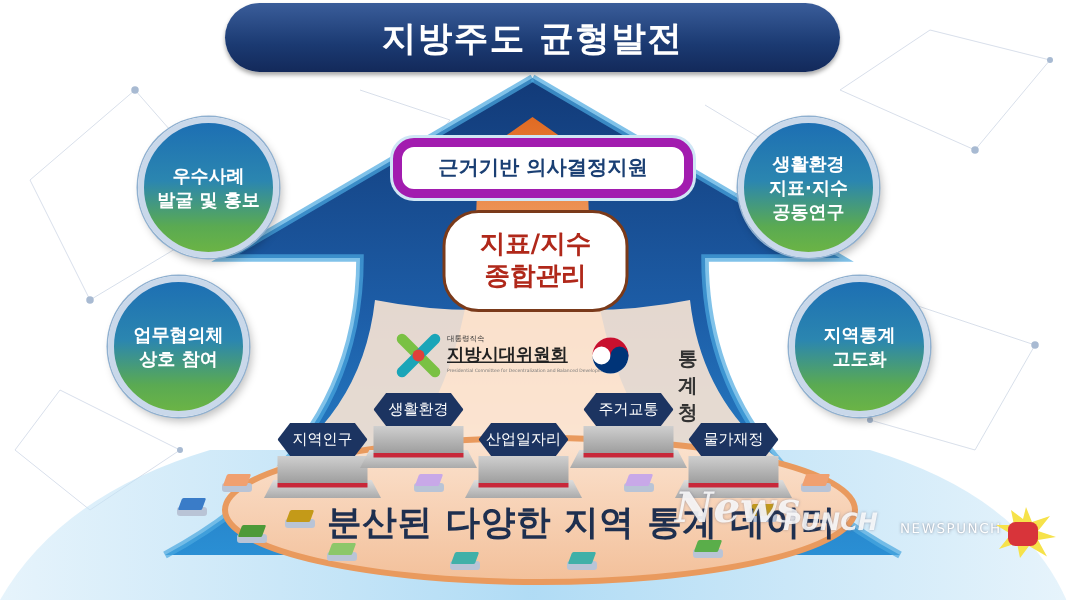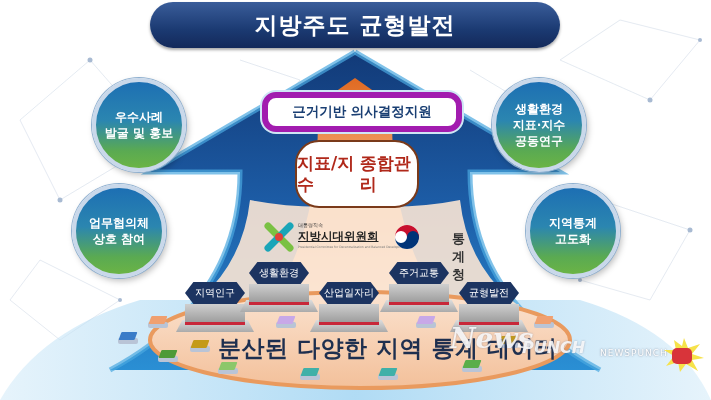--- a/index.html
+++ b/index.html
@@ -7,21 +7,21 @@
   .stage{position:absolute;left:0;top:0;width:605px;height:400px;}
   svg.bg{position:absolute;left:0;top:0;}
   .title-bar{position:absolute;left:150px;top:2px;width:410px;height:46px;border-radius:23px;
     background:linear-gradient(#3a5d9a,#1b3a72 60%,#13295a);box-shadow:0 2px 3px rgba(0,0,0,.35);
     color:#fff;font-weight:bold;font-size:23px;display:flex;align-items:center;justify-content:center;letter-spacing:1px;}
   .pill{position:absolute;left:262px;top:92px;width:188px;height:28px;border-radius:14px;background:#fff;
     border:6px solid #a21caf;box-shadow:0 0 0 2px #cfe6f5;color:#1a3f73;font-weight:bold;font-size:13.5px;
     display:flex;align-items:center;justify-content:center;}
   .core{position:absolute;left:295px;top:140px;width:120px;height:64px;border-radius:24px;background:#fff;
     border:2px solid #7a3a1a;color:#b0281a;font-weight:bold;font-size:17px;line-height:21px;
-    display:flex;flex-direction:row;align-items:center;justify-content:center;}
+    display:flex;flex-direction:column;align-items:center;justify-content:center;}
   .bubble{position:absolute;width:86px;height:86px;border-radius:50%;
     background:linear-gradient(#1d6fb3 0%,#2b86b0 45%,#5aaa52 80%,#6bb445 100%);
     border:4px solid #c9d8ea;box-shadow:0 0 0 1px #8fb0d0,2px 3px 6px rgba(0,0,0,.25);
     color:#fff;font-weight:bold;font-size:12px;line-height:16px;display:flex;flex-direction:column;align-items:center;justify-content:center;text-align:center;}
   .logos{position:absolute;left:260px;top:218px;width:200px;height:40px;}
   .logo1-small{position:absolute;left:38px;top:4px;font-size:5px;color:#333;}
   .logo1-main{position:absolute;left:38px;top:11px;font-size:11.5px;font-weight:bold;color:#222;text-decoration:underline;}
   .logo1-sub{position:absolute;left:38px;top:27px;font-size:3px;color:#777;}
   .logo2-main{position:absolute;left:163px;top:12px;font-size:13px;font-weight:bold;color:#333;margin-left:29px;}
   .block{position:absolute;width:78px;height:48px;}
@@ -158,21 +158,21 @@
     <div class="top">산업일자리</div>
   </div>
   <div class="block" style="left:380px;top:262px;">
     <div class="base"></div>
       <div class="side"></div>
     <div class="top">주거교통</div>
   </div>
   <div class="block" style="left:450px;top:282px;">
     <div class="base"></div>
       <div class="side"></div>
-    <div class="top">균형발전</div>
+    <div class="top">물가재정</div>
   </div>
 
   <div class="tile" style="left:148px;top:316px;">
       <div class="b"></div>
       <div class="t" style="background:#f0a070"></div>
     </div>
   <div class="tile" style="left:118px;top:332px;">
       <div class="b"></div>
       <div class="t" style="background:#3a7cc8"></div>
     </div>

